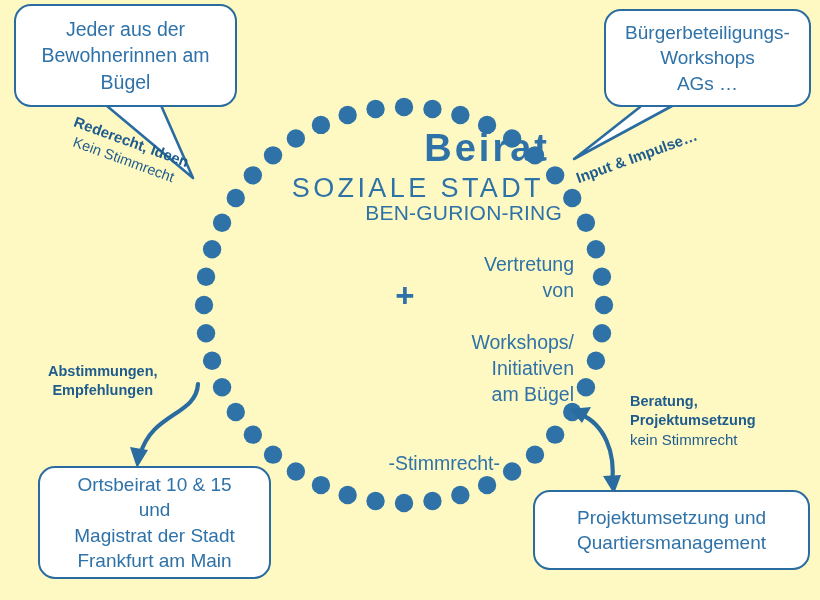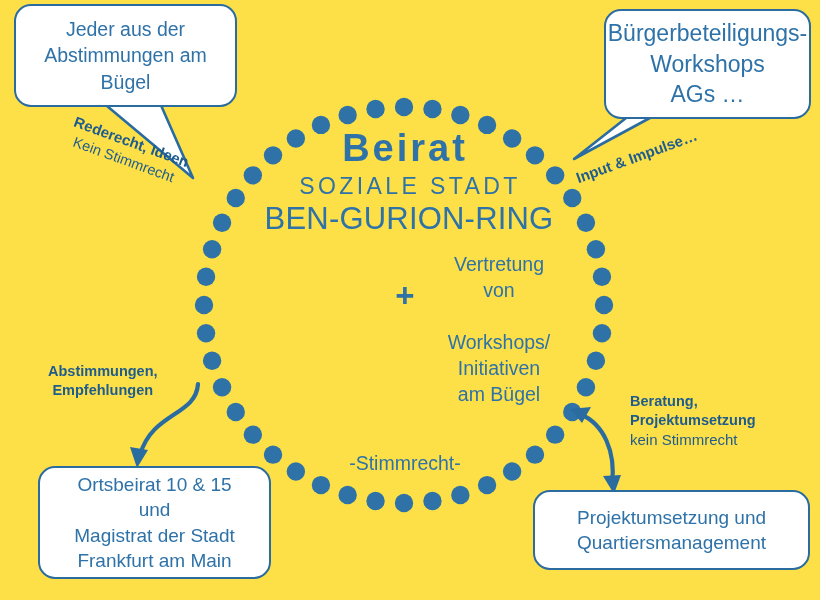--- a/index.html
+++ b/index.html
@@ -4,21 +4,21 @@
 <style>
   html, body {
     margin: 0;
     padding: 0;
     background: #ffffff;
   }
   #stage {
     position: relative;
     width: 820px;
     height: 600px;
-    background: #fde047;
+    background: #fef9c3;
     overflow: hidden;
     font-family: "Liberation Sans", sans-serif;
     color: #2E72A8;
   }
   #vector-layer {
     position: absolute;
     left: 0; top: 0;
     width: 820px;
     height: 600px;
   }
@@ -37,46 +37,46 @@
     color: #2E72A8;
     line-height: 1.34;
   }
   .box .txt { display: block; width: 100%; }
 
   #bubble-neighbourhood {
     left: 14px; top: 4px; width: 223px; height: 103px;
     font-size: 19.5px;
   }
   #bubble-workshops {
-    left: 604px; top: 9px; width: 207px; height: 110px;
-    font-size: 23px;
+    left: 604px; top: 9px; width: 207px; height: 98px;
+    font-size: 19px;
   }
   #box-ortsbeirat {
     left: 38px; top: 466px; width: 233px; height: 113px;
     font-size: 19px;
   }
   #box-stadtplanung {
     left: 533px; top: 490px; width: 277px; height: 80px;
     font-size: 19px;
   }
 
   
-  .ring-text { position: absolute; text-align: center; color: #2E72A8; }
+  .ring-text { position: absolute; text-align: right; color: #2E72A8; }
 
   #title-beirat {
     left: 260px; top: 127px; width: 290px;
     font-size: 38px; font-weight: bold; letter-spacing: 3px;
   }
   #title-soziale-stadt {
-    left: 265px; top: 173px; width: 290px;
-    font-size: 23px; letter-spacing: 3.4px;
+    left: 254px; top: 173px; width: 290px;
+    font-size: 27px; letter-spacing: 3.4px;
   }
   #title-ring {
-    left: 264px; top: 201px; width: 290px;
-    font-size: 31px; letter-spacing: 0.2px;
+    left: 272px; top: 201px; width: 290px;
+    font-size: 21px; letter-spacing: 0.2px;
   }
 
   #group-residents {
     left: 216px; top: 260px; width: 175px;
     font-size: 19.5px; line-height: 1.33;
   }
   #plus-symbol {
     left: 388px; top: 277px; width: 34px;
     font-size: 33px; font-weight: bold; text-align: center;
   }
@@ -188,21 +188,21 @@
     <g>
       <path d="M 580 414 C 604 424 616 452 612 484" fill="none" stroke="#2A6CA0" stroke-width="4.2" stroke-linecap="round"></path>
       <path d="M 570 409 L 591 407 L 582 423 Z" fill="#2A6CA0"></path>
       <path d="M 614 494 L 603 476 L 621 475 Z" fill="#2A6CA0"></path>
     </g>
   </svg>
 
   <div class="box" id="bubble-neighbourhood">
     <span class="txt">
       <span>Jeder aus der</span><br>
-      <span>Abstimmungen am</span><br>
+      <span>Bewohnerinnen am</span><br>
       <span>Bügel</span>
     </span>
   </div>
 
   <div class="box" id="bubble-workshops">
     <span class="txt">
       <span>Bürgerbeteiligungs-</span><br>
       <span>Workshops</span><br>
       <span>AGs …</span>
     </span>

